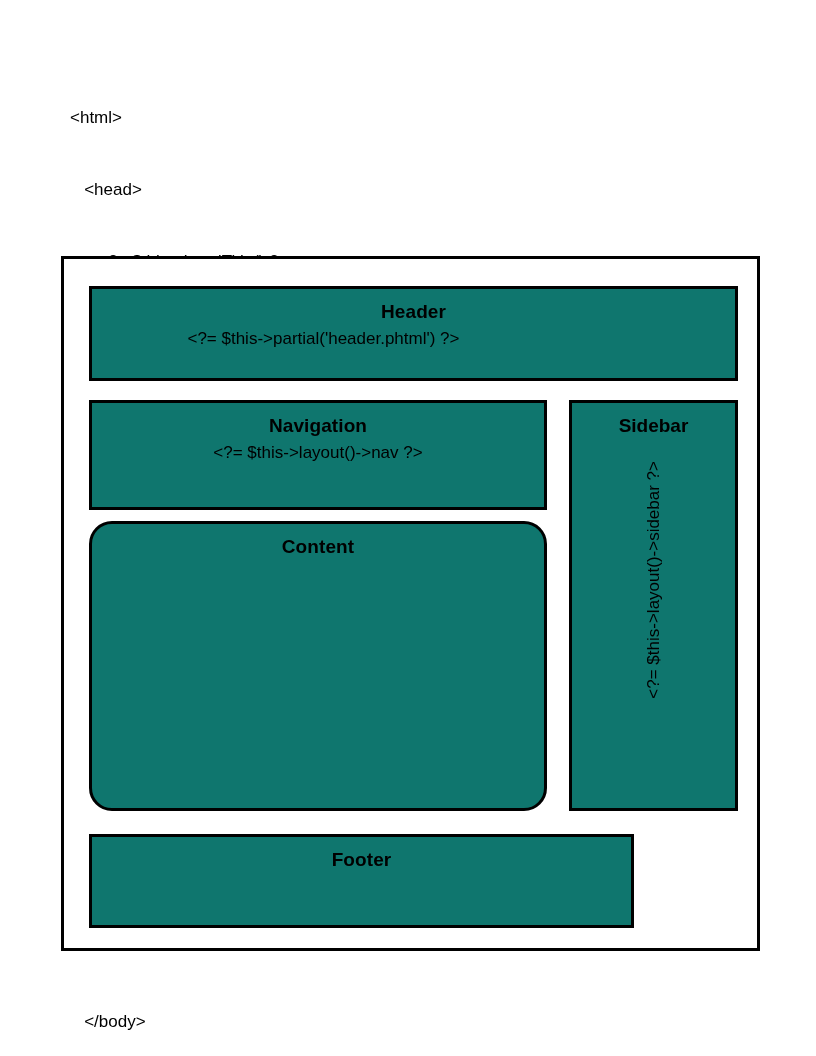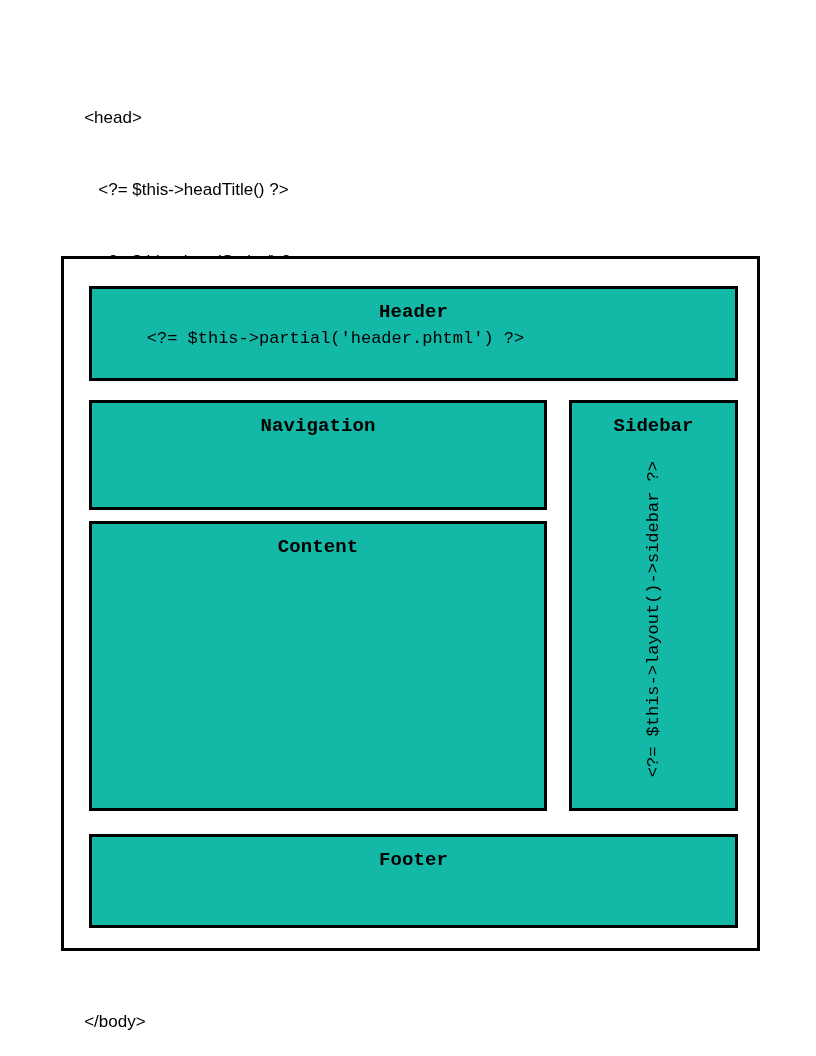--- a/index.html
+++ b/index.html
@@ -40,60 +40,58 @@
     border: 3px solid #000;
     box-sizing: border-box;
     background: #fff;
   }
 
   
   .region {
     position: absolute;
     border: 3px solid #000;
     box-sizing: border-box;
-    background: #14b8a6;
-    font-family: Liberation Mono, monospace;
+    background: #0f766e;
   }
   .region-title {
     font-size: 19px;
     font-weight: bold;
     text-align: center;
     margin-top: 12px;
     letter-spacing: 0.1px;
   }
   .region-code {
     font-size: 17px;
     text-align: center;
     margin-top: 6px;
     white-space: pre;
-    padding-left: 12px;
   }
   
   .region-code.shift-left { width: 72%; }
 
   
   #region-header {
     left: 25px;  top: 27px;
     width: 649px; height: 95px;
   }
   #region-nav {
     left: 25px;  top: 141px;
     width: 458px; height: 110px;
   }
   #region-content {
     left: 25px;  top: 262px;
-    width: 458px; height: 290px;
+    width: 458px; height: 290px; border-radius: 23px;
   }
   #region-sidebar {
     left: 505px; top: 141px;
     width: 169px; height: 411px;
   }
   #region-footer {
     left: 25px;  top: 575px;
-    width: 649px; height: 94px;
+    width: 545px; height: 94px;
   }
 
   
   .sidebar-inner {
     position: relative;
     width: 100%;
     height: 100%;
   }
   .sidebar-title {
     font-size: 19px;
@@ -116,37 +114,39 @@
     white-space: pre;
     writing-mode: vertical-rl;
     transform: rotate(180deg);
     line-height: 1;
   }
 </style>
 </head>
 <body>
 
 <div class="code-listing" id="code-top">
+  <div class="code-line">&lt;html&gt;</div>
   <div class="code-line">   &lt;head&gt;</div>
   <div class="code-line">      &lt;?= $this-&gt;headTitle() ?&gt;</div>
   <div class="code-line">      &lt;?= $this-&gt;headScript() ?&gt;</div>
   <div class="code-line">      &lt;?= $this-&gt;headStylesheet() ?&gt;</div>
   <div class="code-line">   &lt;/head&gt;</div>
   <div class="code-line">   &lt;body&gt;</div>
 </div>
 
 <div class="layout-frame">
 
   <div class="region" id="region-header">
     <div class="region-title">Header</div>
     <div class="region-code shift-left">&lt;?= $this-&gt;partial('header.phtml') ?&gt;</div>
   </div>
 
   <div class="region" id="region-nav">
     <div class="region-title">Navigation</div>
+    <div class="region-code">&lt;?= $this-&gt;layout()-&gt;nav ?&gt;</div>
   </div>
 
   <div class="region" id="region-content">
     <div class="region-title">Content</div>
   </div>
 
   <div class="region" id="region-sidebar">
     <div class="sidebar-inner">
       <div class="sidebar-title">Sidebar</div>
       <div class="sidebar-code-wrap">

